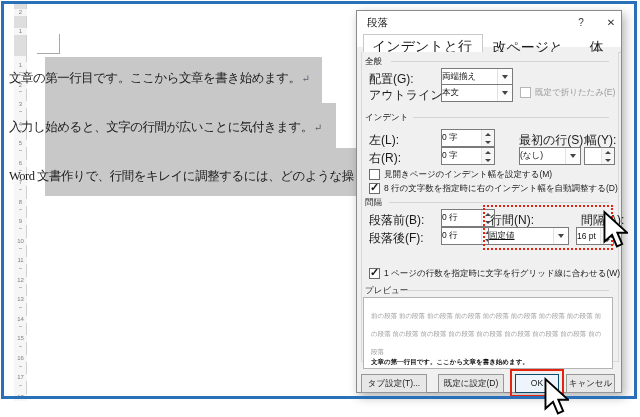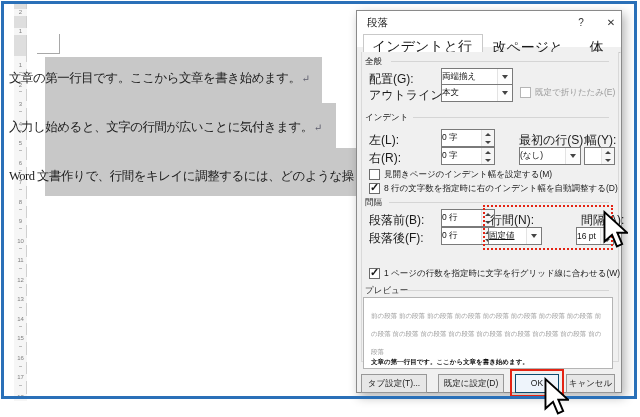--- a/index.html
+++ b/index.html
@@ -241,21 +241,21 @@
       <span class="val">0 行</span>
       <span class="updown">
           <span>
             <i class="up"></i>
           </span>
           <span>
             <i class="dn"></i>
           </span>
         </span>
     </div>
-    <div class="combo" style="left:131px; top:216px; width:54px;text-decoration:underline;">
+    <div class="combo" style="left:131px; top:216px; width:81px;text-decoration:underline;">
       <span class="val">固定値</span>
       <span class="arrow">
           <i></i>
         </span>
     </div>
     <div class="spin" style="left:219px; top:216px; width:38px;">
       <span class="val">16 pt</span>
       <span class="updown">
           <span>
             <i class="up"></i>

